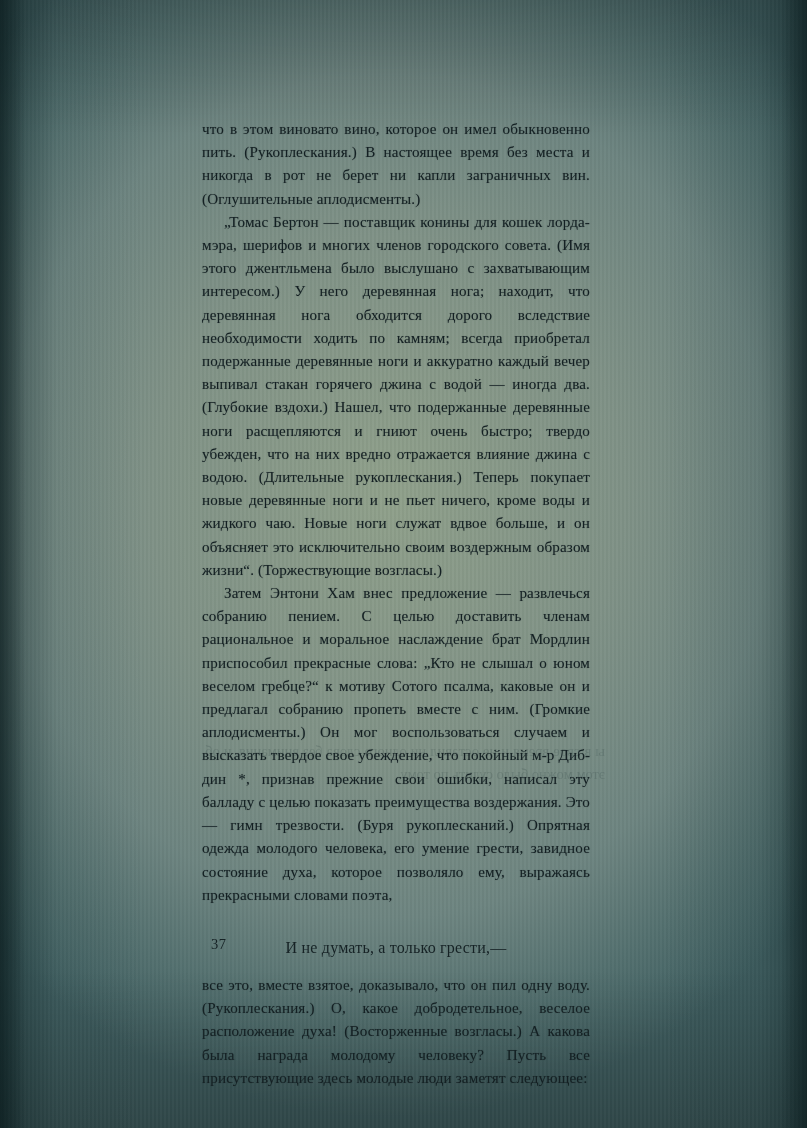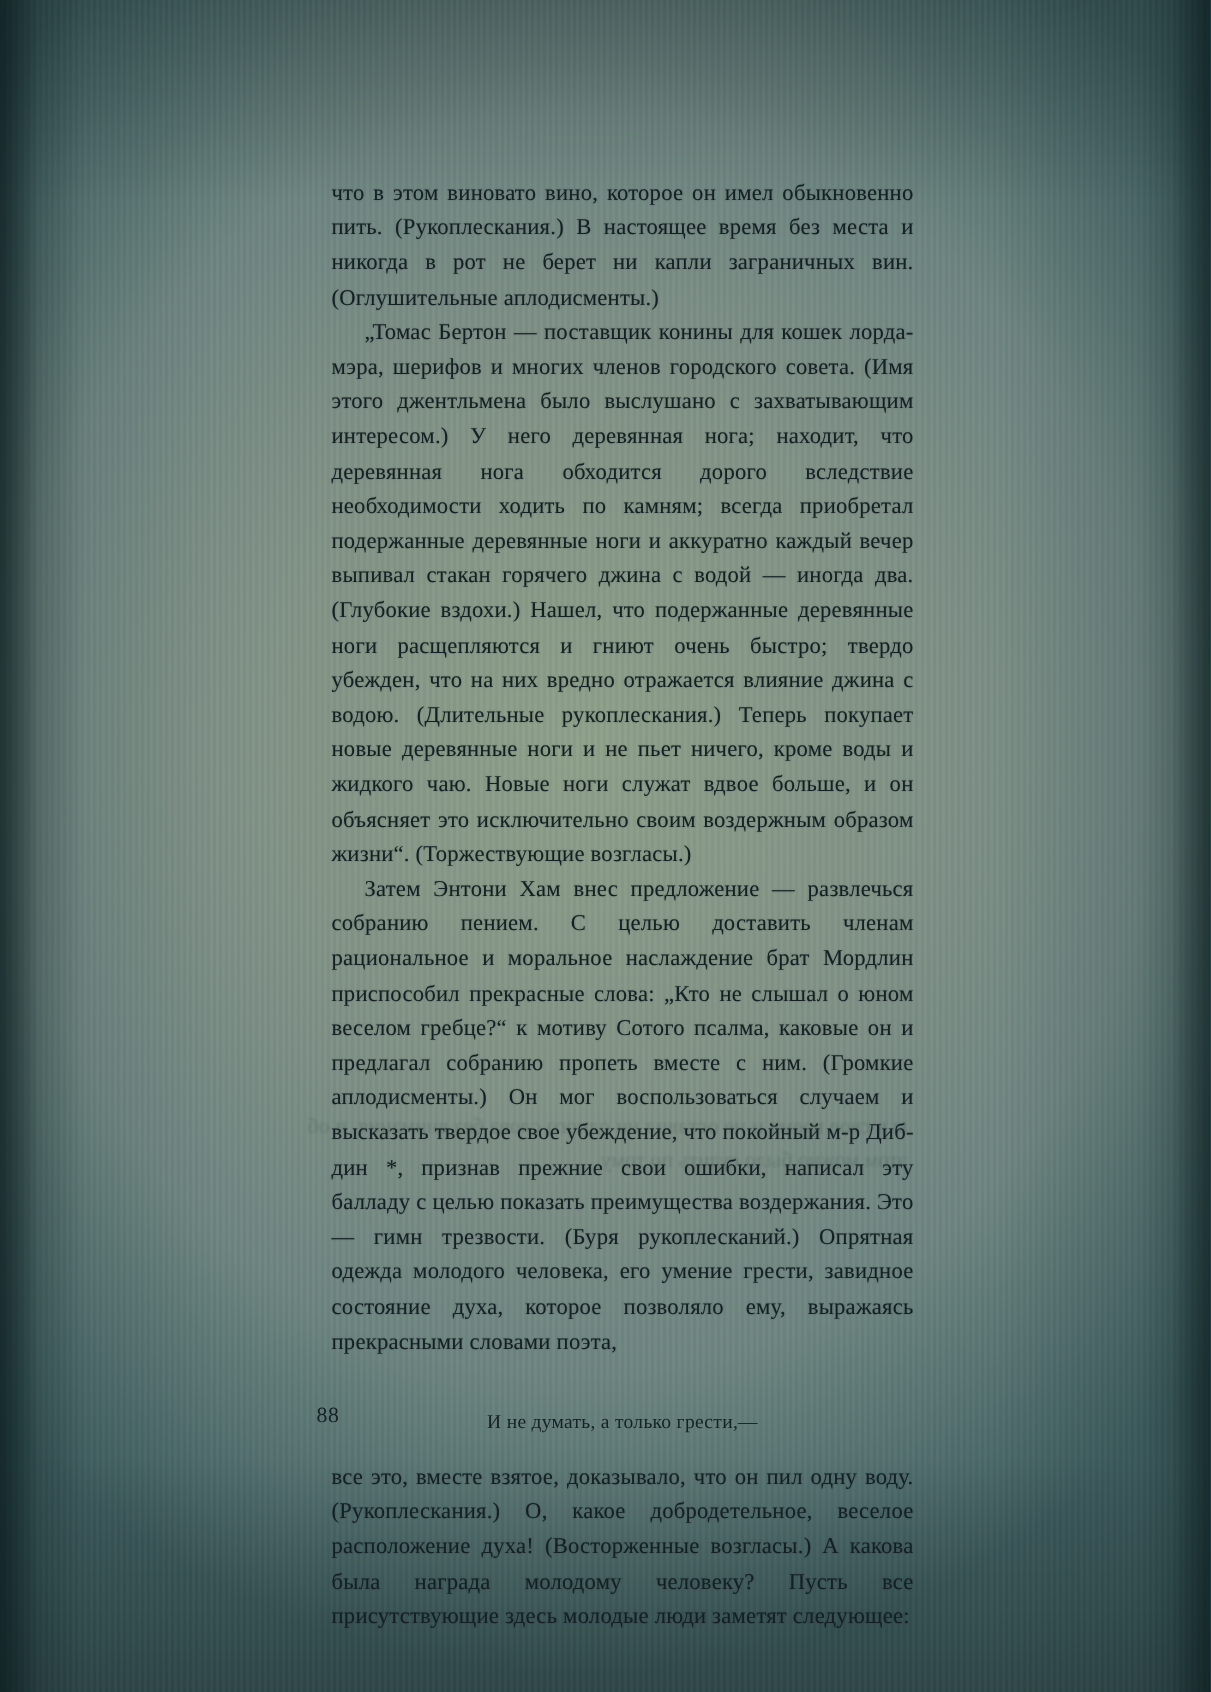--- a/index.html
+++ b/index.html
@@ -33,21 +33,21 @@
     content: "";
     position: absolute;
     inset: 0;
     background:
       linear-gradient(90deg, rgba(10,30,32,0.45) 0%, rgba(10,30,32,0.06) 7%, rgba(0,0,0,0) 18%, rgba(0,0,0,0) 82%, rgba(10,30,32,0.10) 94%, rgba(10,30,32,0.42) 100%);
     pointer-events: none;
   }
 
   .text-block {
     position: absolute;
-    left: 221px;
+    left: 202px;
     top: 118px;
     width: 388px;
     z-index: 3;
   }
 
   p.para {
     margin: 0;
     font-size: 15.1px;
     line-height: 23.2px;
     text-align: justify;
@@ -60,21 +60,21 @@
     margin-top: 0;
   }
   p.indent {
     text-indent: 22px;
     font-family: Liberation Serif, serif;
   }
 
   .verse {
     margin: 31px 0 16px 0;
     text-align: center;
-    font-size: 13px;
+    font-size: 16px;
     line-height: 20px;
     letter-spacing: 0.2px;
     color: #162225;
   }
 
   .folio {
     position: absolute;
     left: 211px;
     top: 936px;
     font-size: 14.5px;
@@ -120,17 +120,17 @@
   <div class="text-block">
     <p class="para">что в этом виновато вино, которое он имел обыкновенно пить. (Рукоплескания.) В настоящее время без места и никогда в рот не берет ни капли заграничных вин. (Оглушительные аплодисменты.)</p>
     <p class="para indent">„Томас Бертон — поставщик конины для кошек лорда-мэра, шерифов и многих членов городского совета. (Имя этого джентльмена было выслушано с захватывающим интересом.) У него деревянная нога; находит, что деревянная нога обходится дорого вследствие необходимости ходить по камням; всегда приобретал подержанные деревянные ноги и аккуратно каждый вечер выпивал стакан горячего джина с водой — иногда два. (Глубокие вздохи.) Нашел, что подержанные деревянные ноги расщепляются и гниют очень быстро; твердо убежден, что на них вредно отражается влияние джина с водою. (Длительные рукоплескания.) Теперь покупает новые деревянные ноги и не пьет ничего, кроме воды и жидкого чаю. Новые ноги служат вдвое больше, и он объясняет это исключительно своим воздержным образом жизни“. (Торжествующие возгласы.)</p>
     <p class="para indent">Затем Энтони Хам внес предложение — развлечься собранию пением. С целью доставить членам рациональное и моральное наслаждение брат Мордлин приспособил прекрасные слова: „Кто не слышал о юном веселом гребце?“ к мотиву Сотого псалма, каковые он и предлагал собранию пропеть вместе с ним. (Громкие аплодисменты.) Он мог воспользоваться случаем и высказать твердое свое убеждение, что покойный м-р Диб­дин *, признав прежние свои ошибки, написал эту балладу с целью показать преимущества воздержания. Это — гимн трезвости. (Буря рукоплесканий.) Опрятная одежда молодого человека, его умение грести, завидное состояние духа, которое позволяло ему, выражаясь прекрасными словами поэта,</p>
 
     <div class="verse">И не думать, а только грести,—</div>
 
     <p class="para">все это, вместе взятое, доказывало, что он пил одну воду. (Рукоплескания.) О, какое добродетельное, веселое расположение духа! (Восторженные возгласы.) А какова была награда молодому человеку? Пусть все присутствующие здесь молодые люди заметят следующее:</p>
   </div>
 
-  <div class="folio">88</div>
+  <div class="folio">37</div>
 
   <div class="edge-dark-left"></div>
   <div class="edge-dark-right"></div>
 </div>
 
 </body></html>

